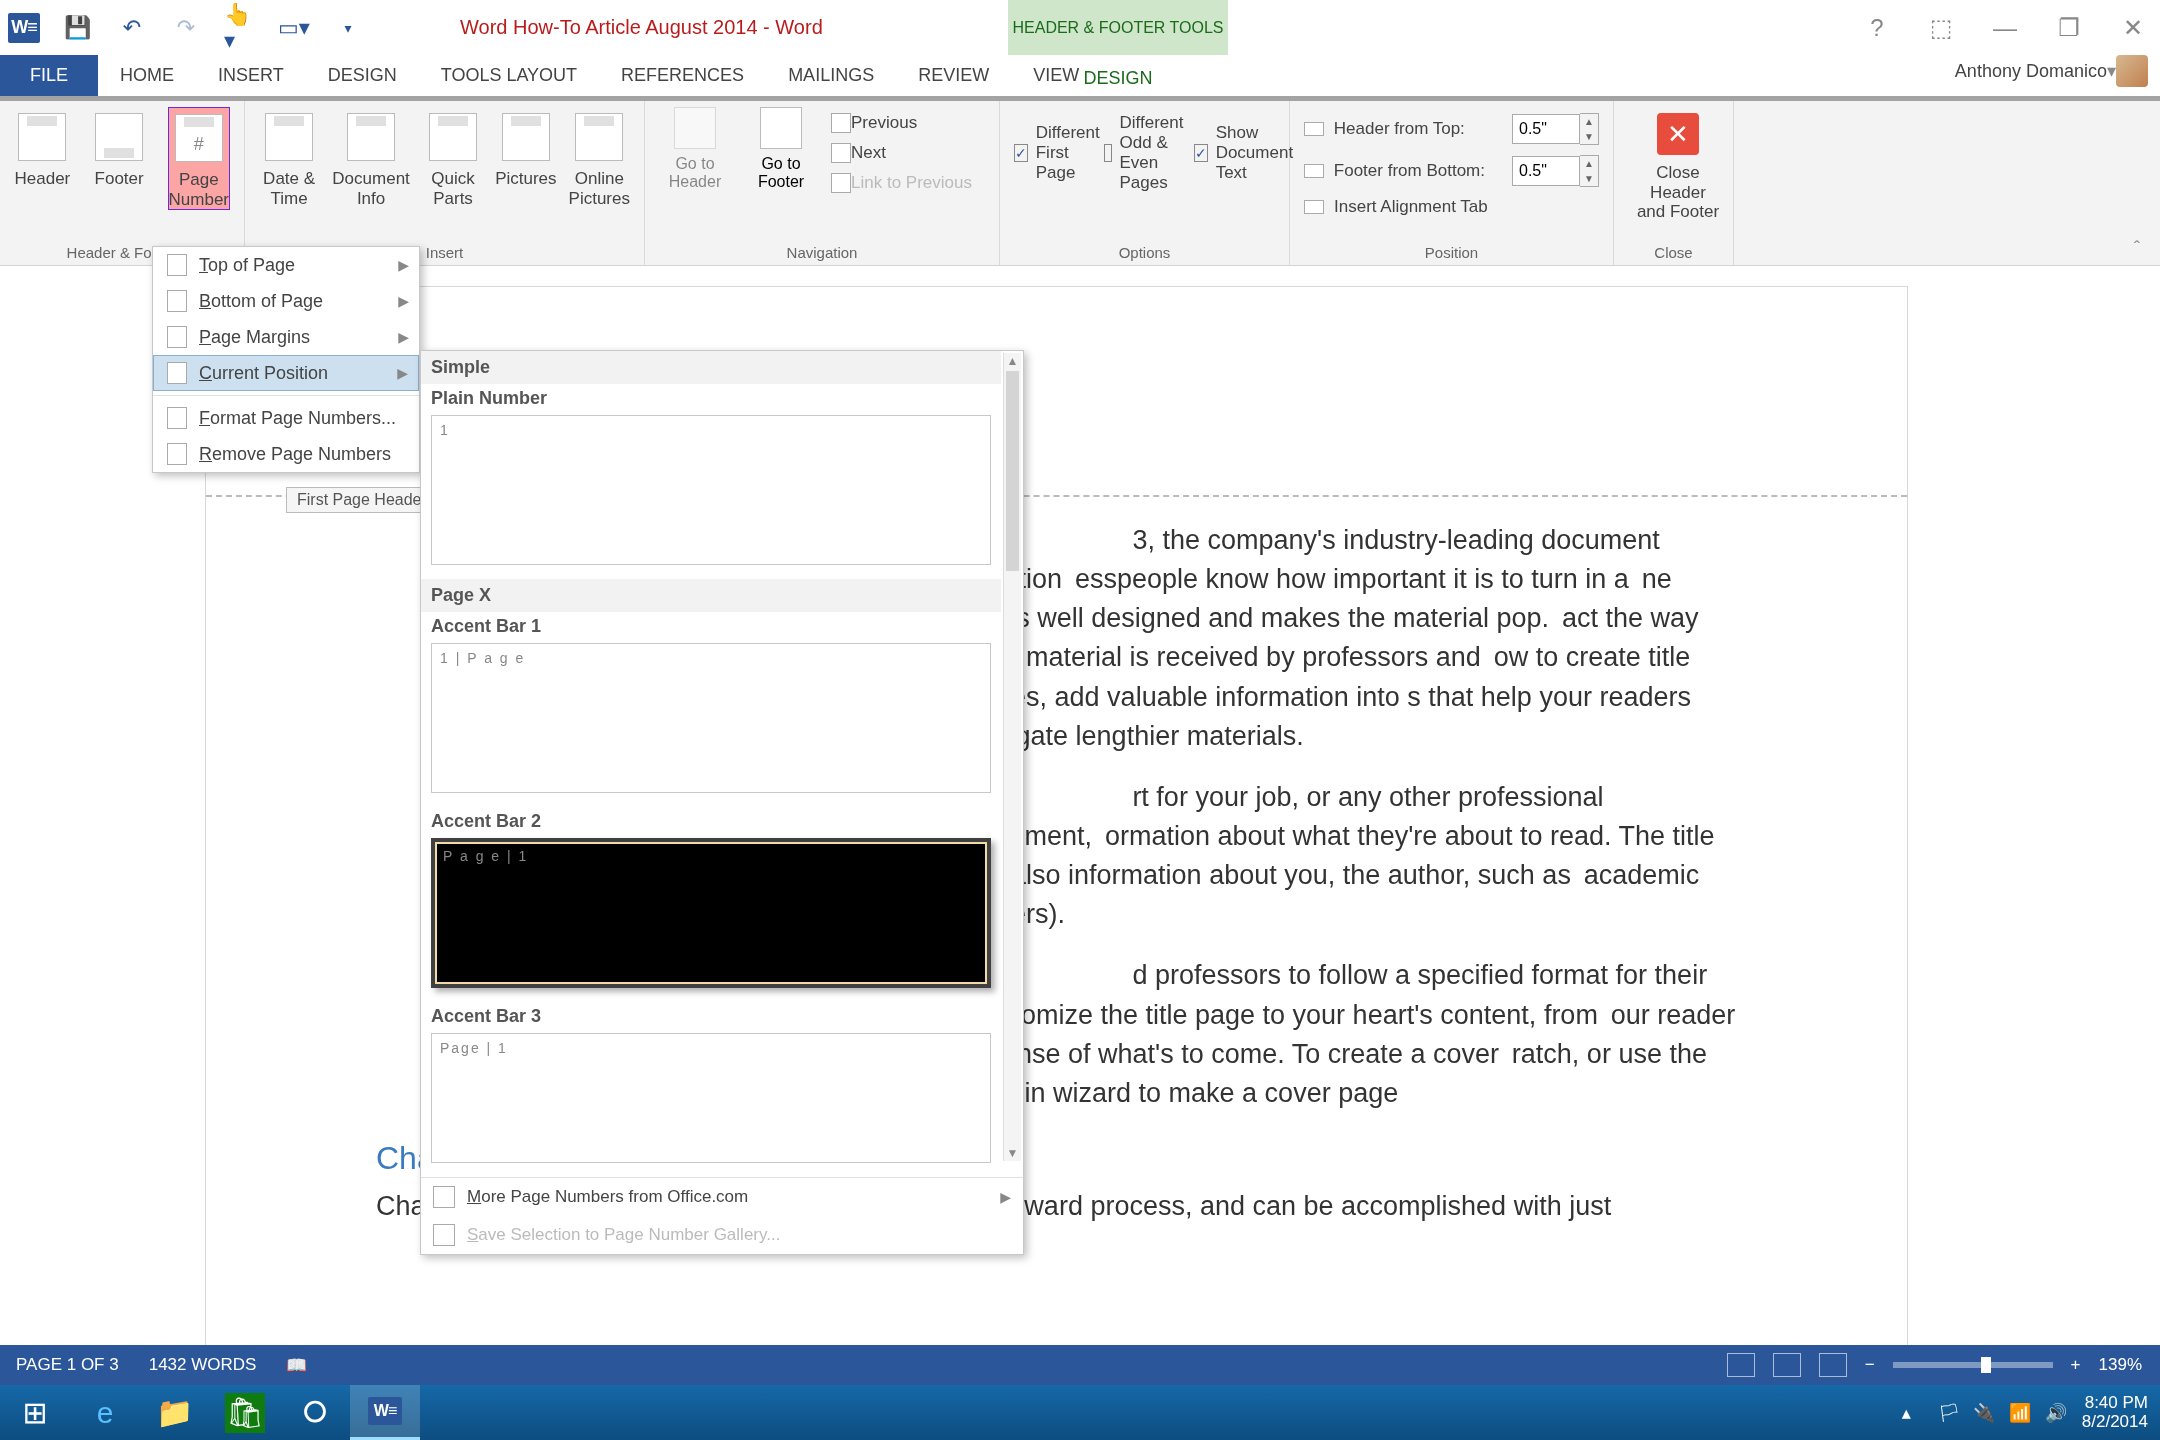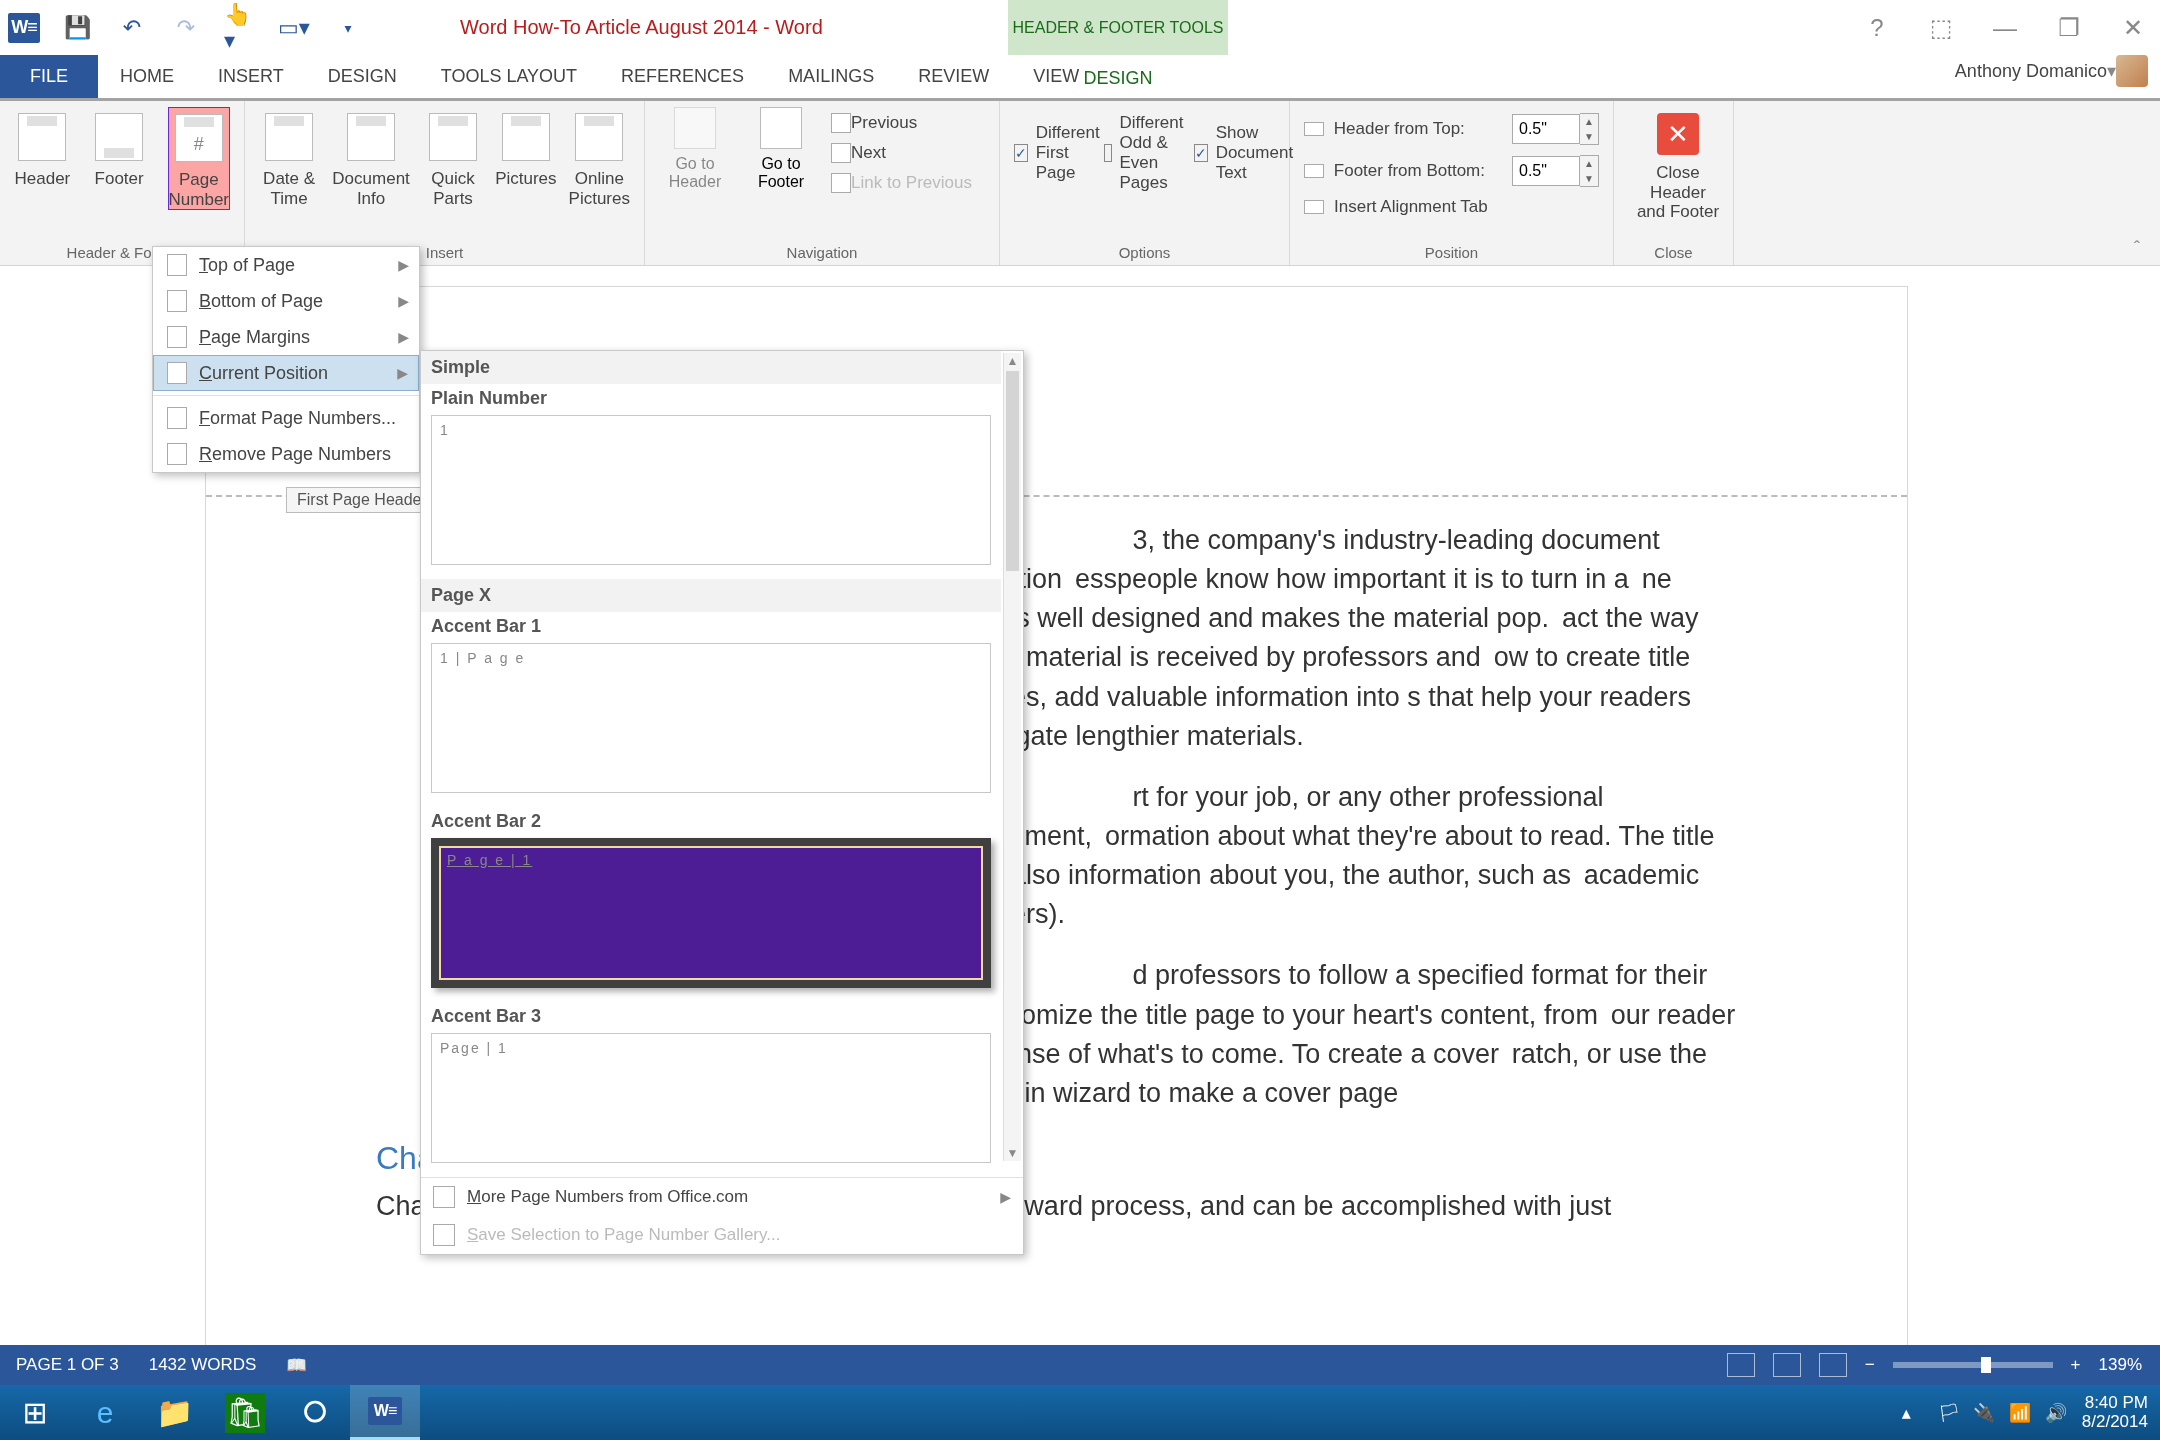--- a/index.html
+++ b/index.html
@@ -9,21 +9,21 @@
 .titlebar { height:55px; background:#fff; display:flex; align-items:center; position:relative; }
 .qat { display:flex; align-items:center; gap:22px; padding-left:8px; }
 .qat-icon { width:32px; height:32px; display:flex; align-items:center; justify-content:center; color:#2b579a; font-size:22px; }
 .word-icon { background:#2b579a; color:#fff; font-weight:bold; font-size:18px; width:38px; height:30px; border-radius:2px; display:flex; align-items:center; justify-content:center; letter-spacing:-1px;}
 .title-center { position:absolute; left:460px; font-size:20px; color:#b91c1c; }
 .context-tab-bg { position:absolute; left:1008px; top:0; width:220px; height:55px; background:#cfe6cb; display:flex; align-items:center; justify-content:center; color:#1a6b1a; font-size:16px; }
 .titlebar-right { position:absolute; right:12px; display:flex; align-items:center; gap:34px; color:#888; }
 .win-btn { width:30px; height:30px; display:flex; align-items:center; justify-content:center; font-size:24px; cursor:pointer;}
 
 
-.tabsrow { height:46px; background:#fff; display:flex; align-items:stretch; border-bottom:3px solid #a3a3a3; position:relative; }
+.tabsrow { height:46px; background:#fff; display:flex; align-items:stretch; border-bottom:5px solid #a3a3a3; position:relative; }
 .tab { padding:0 22px; display:flex; align-items:center; font-size:18px; color:#444; cursor:pointer;}
 .tab-file { background:#2b579a; color:#fff; padding:0 30px;}
 .tab-design { position:absolute; left:1008px; width:220px; height:46px; display:flex; align-items:center; justify-content:center; color:#1a6b1a; font-size:18px;}
 .user-area { position:absolute; right:12px; display:flex; align-items:center; gap:0; font-size:18px; color:#444;}
 .avatar { width:32px; height:32px; border-radius:4px; background:linear-gradient(135deg,#d8b890,#c08050);}
 
 
 .ribbon { height:165px; background:#f3f3f3; border-bottom:1px solid #d4d4d4; display:flex; position:relative;}
 .group { border-right:1px solid #d9d9d9; padding:6px 14px 4px; display:flex; flex-direction:column; justify-content:space-between;}
 .group-label { text-align:center; font-size:15px; color:#666; margin-top:4px;}
@@ -81,21 +81,21 @@
 
 .gallery { position:absolute; left:420px; top:350px; width:604px; background:#fff; border:1px solid #c8c8c8; box-shadow:3px 3px 8px rgba(0,0,0,.25); z-index:60;}
 .gal-scroll { max-height:820px; position:relative; padding-right:22px;}
 .gal-scrollbar { position:absolute; right:2px; top:2px; bottom:2px; width:18px; background:#f4f4f4; border-left:1px solid #ddd;}
 .gal-scrollbar .thumb { position:absolute; left:2px; right:2px; top:18px; height:200px; background:#d4d4d4;}
 .gal-scrollbar .arr { position:absolute; left:0; right:0; height:16px; display:flex; align-items:center; justify-content:center; font-size:12px; color:#888;}
 .gal-scrollbar .arr.top{top:0;} .gal-scrollbar .arr.bot{bottom:0;}
 .gal-section { padding:6px 10px; font-size:18px; font-weight:bold; color:#555; background:#f2f2f2;}
 .gal-item-label { padding:4px 10px 0; font-size:18px; font-weight:bold; color:#555;}
 .gal-preview { margin:6px 10px 14px; border:1px solid #c8c8c8; height:150px; padding:6px 8px; font-size:14px; color:#888; letter-spacing:2px;}
-.gal-preview.hovered { border:8px solid #404040; background:#4c1d95; box-shadow:0 0 0 2px #f3d9a6 inset, 4px 4px 6px rgba(0,0,0,.3);text-decoration:underline;}
+.gal-preview.hovered { border:4px solid #404040; background:#000000; box-shadow:0 0 0 2px #f3d9a6 inset, 4px 4px 6px rgba(0,0,0,.3);}
 .gal-footer { border-top:1px solid #e0e0e0;}
 .gal-footer .fitem { display:flex; align-items:center; gap:12px; padding:8px 12px; font-size:17px; color:#444;}
 .gal-footer .fitem.disabled { color:#bbb;}
 .gal-footer .fitem .arrow { margin-left:auto; font-size:14px; color:#888;}
 .gal-footer .ficon { width:22px; height:22px; border:1px solid #aaa;}
 
 
 .statusbar { position:absolute; left:0; right:0; bottom:55px; height:40px; background:#2b579a; color:#fff; display:flex; align-items:center; font-size:17px; padding:0 16px;}
 .statusbar .sleft { display:flex; gap:30px;}
 .statusbar .sright { position:absolute; right:18px; display:flex; align-items:center; gap:18px;}

